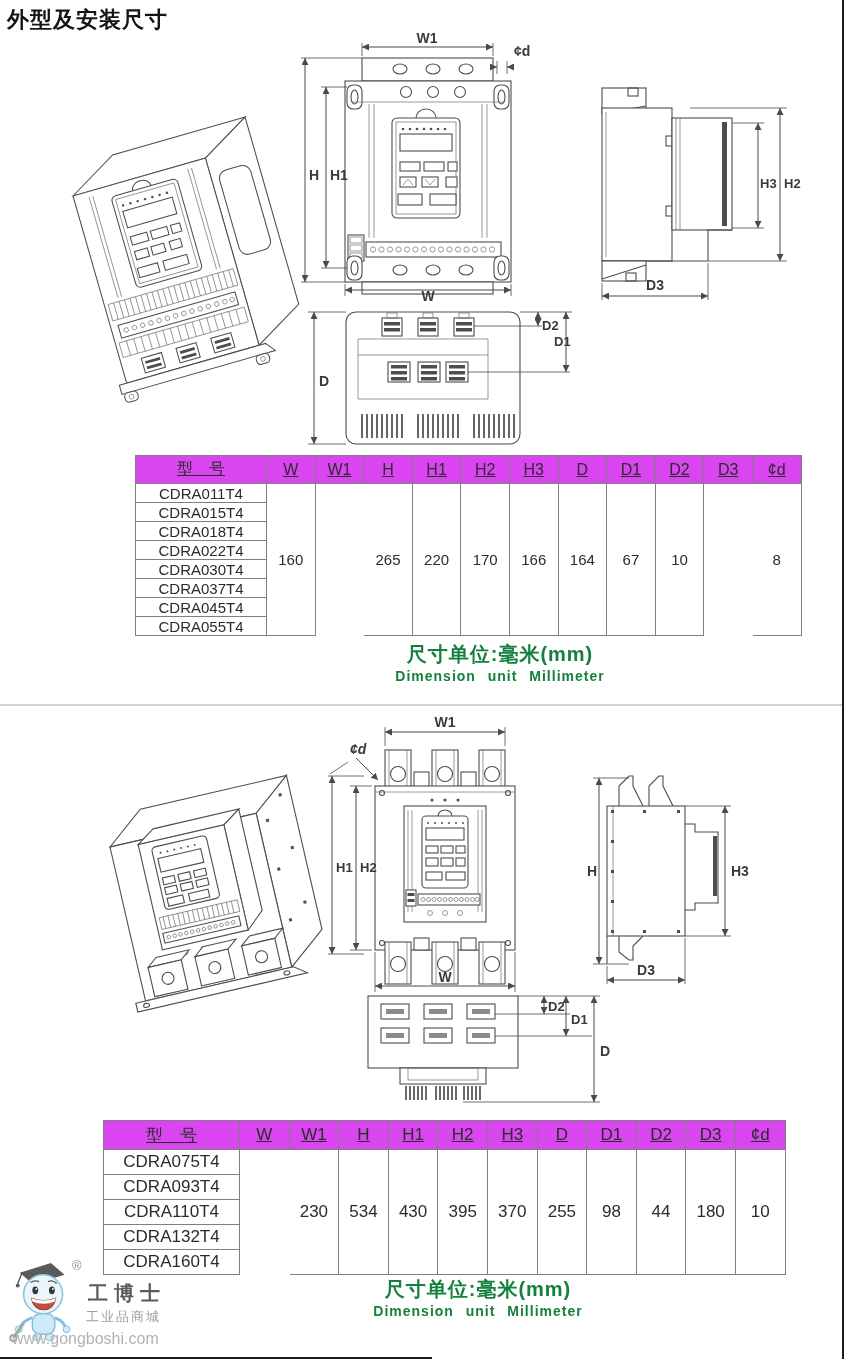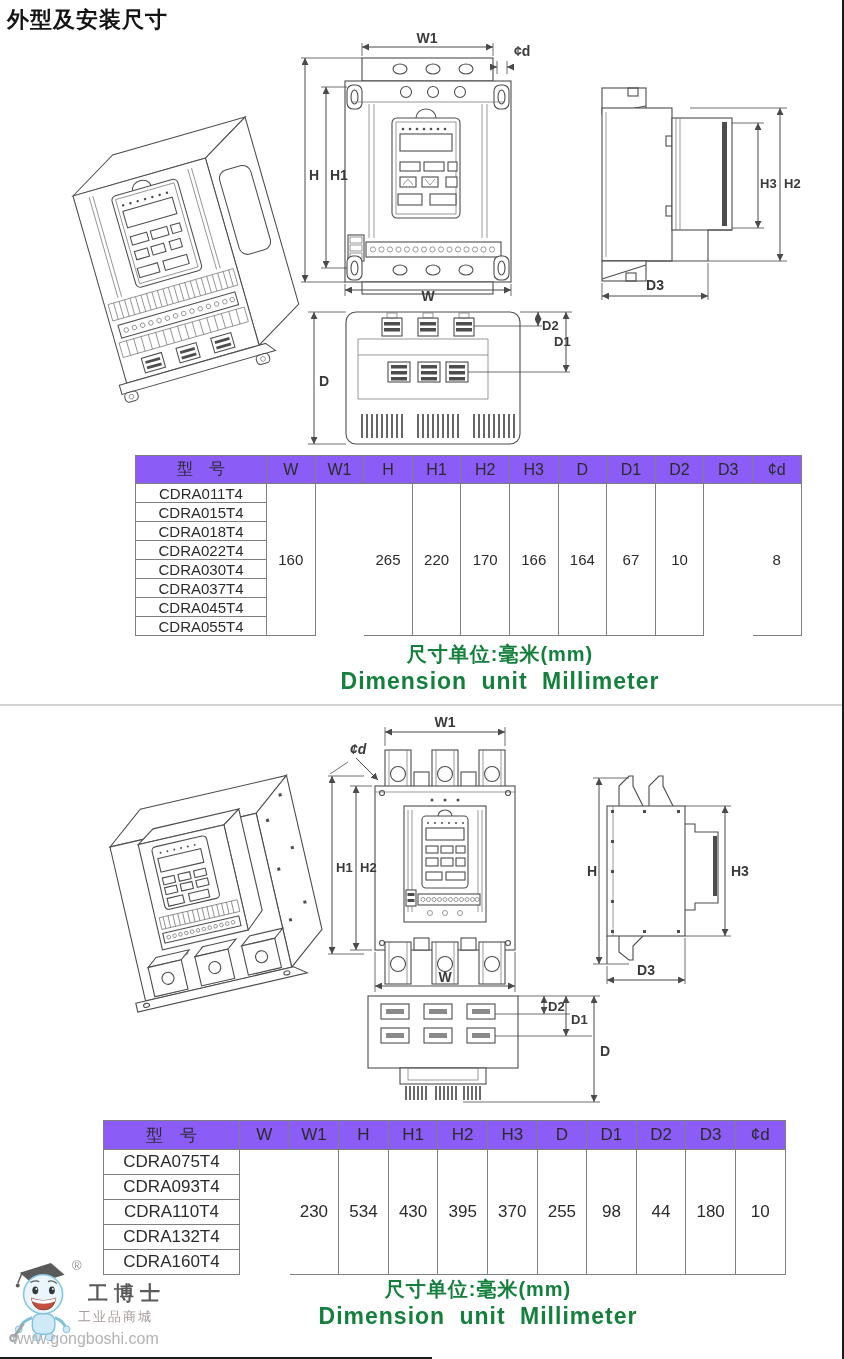--- a/index.html
+++ b/index.html
@@ -14,39 +14,39 @@
   .ol{fill:#ffffff;stroke:#4d4d4d;stroke-width:1.1;}
   .ln{fill:none;stroke:#4d4d4d;stroke-width:1.1;}
   .thin{fill:none;stroke:#6e6e6e;stroke-width:.7;}
   .dim{stroke:#4a4a4a;stroke-width:1;fill:none;}
   .ext{stroke:#4a4a4a;stroke-width:.8;fill:none;}
   .dk{fill:#4d4d4d;}
   .gry{fill:#8a8a8a;}
   
   .tbl{position:absolute;display:grid;border-top:1.4px solid #7f7f7f;border-left:1.4px solid #7f7f7f;color:#2b2b2b;background:#fff;}
   .tbl .c{border-right:1.4px solid #7f7f7f;border-bottom:1.4px solid #7f7f7f;display:flex;align-items:center;justify-content:center;background:#fff;}
-  .tbl .h{background:#8b5cf6;}
+  .tbl .h{background:#d946ef;text-decoration:underline;}
   .t1{left:135px;top:455px;grid-template-columns:131px repeat(11,48.6px);grid-template-rows:28px repeat(8,19px);font-size:15px;}
   .t1 .h{font-size:16px;}
   .t2{left:103px;top:1120px;grid-template-columns:136px repeat(11,49.6px);grid-template-rows:29px repeat(5,25px);font-size:17px;}
   .t2 .h{font-size:17px;}
   .unit{position:absolute;text-align:center;color:#15803d;}
   .unit1{left:290px;top:641px;width:420px;}
   .unit2{left:268px;top:1276px;width:420px;}
   .unit-cn{font-size:20px;font-weight:bold;letter-spacing:1px;}
-  .unit-en{font-size:23px;font-weight:bold;letter-spacing:1px;word-spacing:7px;}
+  .unit-en{font-size:14px;font-weight:bold;letter-spacing:1px;word-spacing:7px;}
   .divider{left:0;top:704px;width:844px;height:2px;background:#d2d2d2;}
   .edge-r{right:0;top:0;width:2px;height:1359px;background:#1c1c1c;}
   .edge-b{left:0;bottom:0;width:432px;height:2px;background:#1c1c1c;}
   
   .wm{left:6px;top:1256px;width:250px;height:100px;}
   .wm span{position:absolute;white-space:nowrap;}
   .wm-reg{left:66px;top:2px;font-size:13px;color:#8f8f8f;}
   .wm-brand{left:82px;top:24px;font-size:20px;color:#5a5a5a;font-family:"Liberation Serif",serif;font-weight:bold;letter-spacing:6px;}
-  .wm-tag{left:72px;top:52px;font-size:13px;color:#a79b9b;letter-spacing:2px;}
+  .wm-tag{left:80px;top:52px;font-size:13px;color:#a79b9b;letter-spacing:2px;}
   .wm-url{left:6px;top:74px;font-size:16px;color:#b3b3b3;}
 </style>
 </head>
 <body>
 
 <div class="page">
 
   <div class="abs title">外型及安装尺寸</div>
 
   <svg class="abs" style="left:35px;top:80px" width="258" height="320" viewBox="0 0 258 320">

